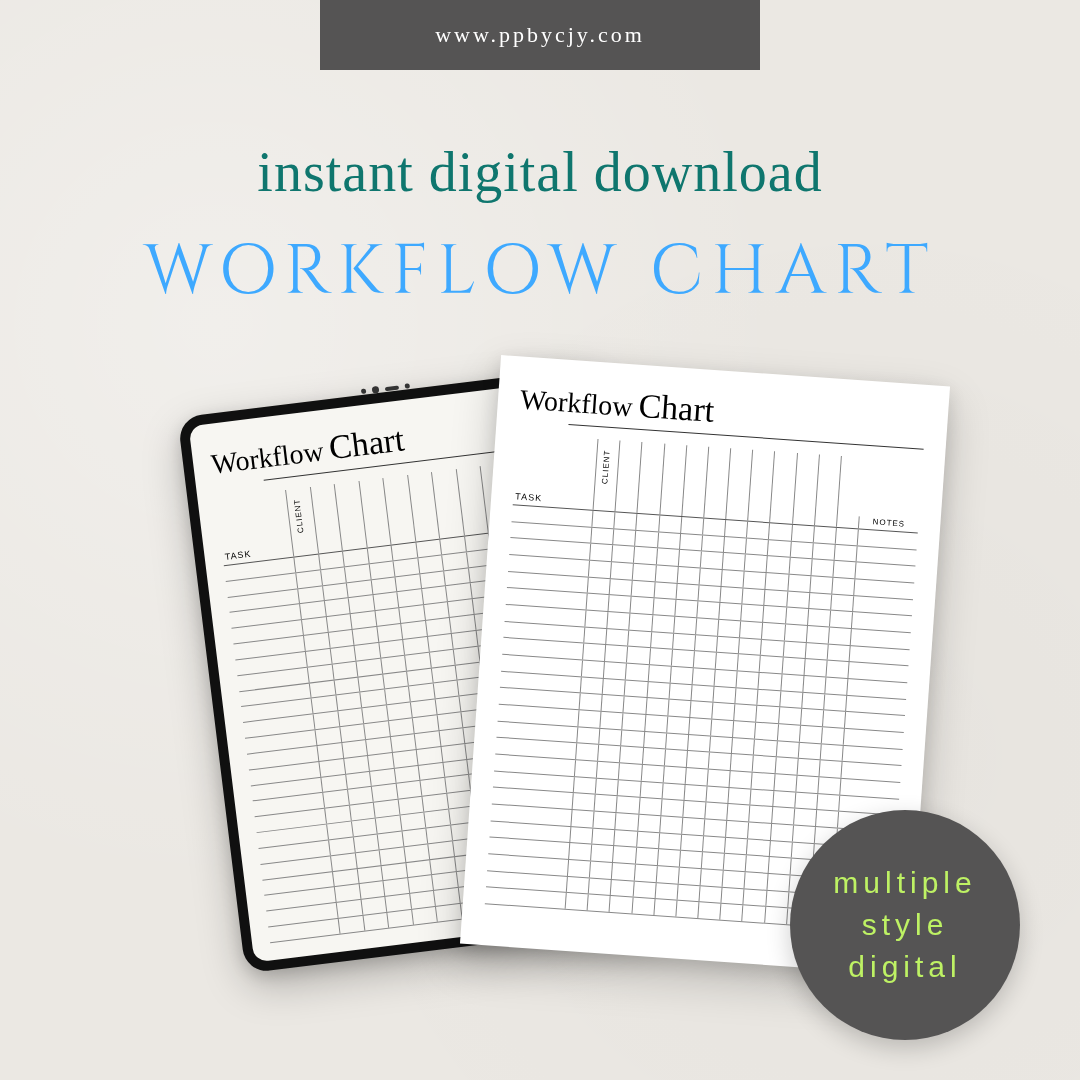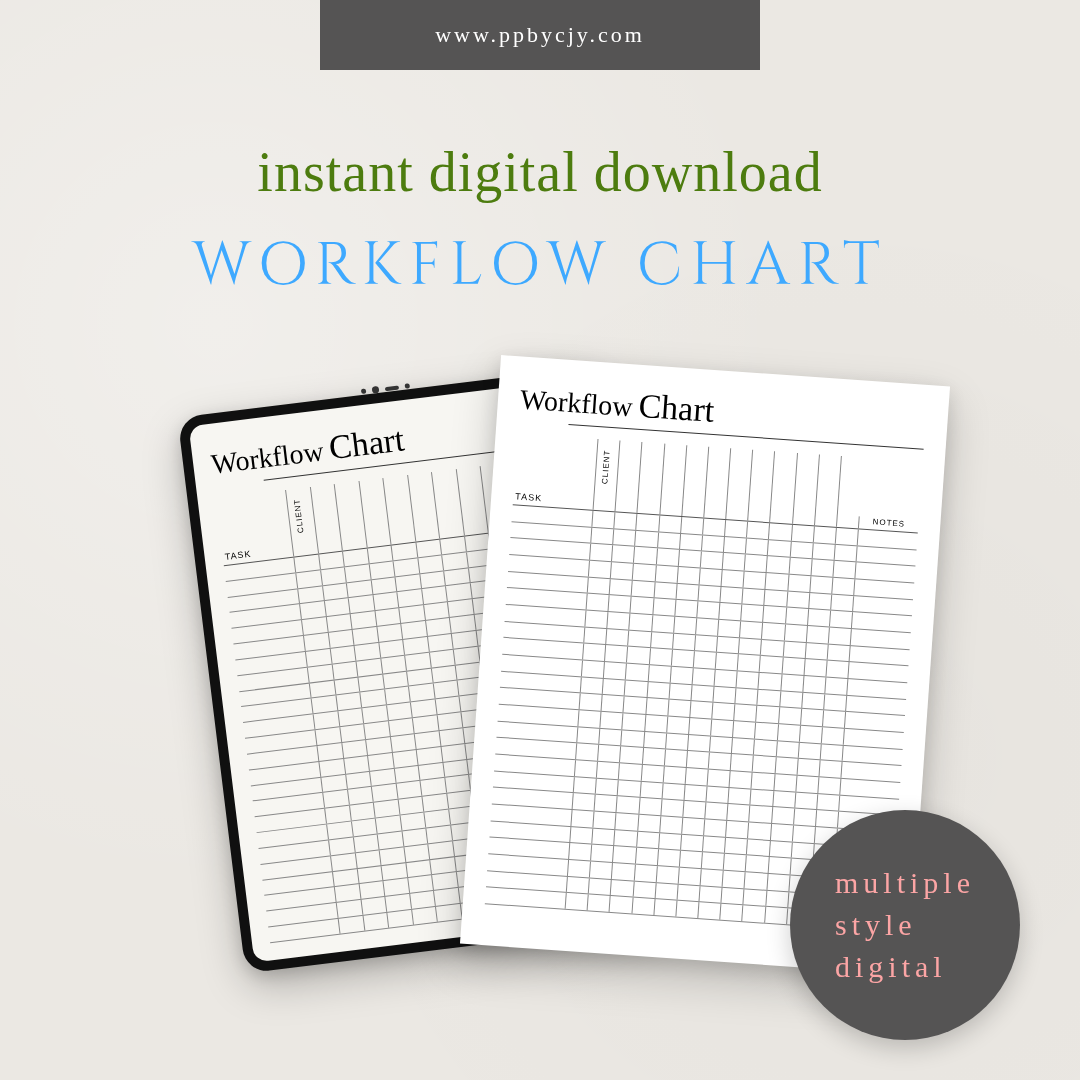--- a/index.html
+++ b/index.html
@@ -39,32 +39,32 @@
     letter-spacing: 3px;
   }
 
   .subtitle {
     position: absolute;
     top: 140px;
     width: 100%;
     text-align: center;
     font-family: 'Brush Script MT', cursive;
     font-size: 56px;
-    color: #4d7c0f;
+    color: #0f766e;
     font-weight: 300;
     letter-spacing: 1px;
   }
 
   .title {
     position: absolute;
     top: 225px;
     width: 100%;
     text-align: center;
     font-family: 'Trajan Pro', 'Cinzel', 'Times New Roman', serif;
-    font-size: 60px;
+    font-size: 70px;
     color: #3ea9ff;
     letter-spacing: 8px;
     font-weight: 400;
   }
 
   .mockup-area {
     position: absolute;
     top: 360px;
     left: 0;
     width: 100%;
@@ -227,23 +227,23 @@
     position: absolute;
     bottom: 40px;
     right: 60px;
     width: 230px;
     height: 230px;
     background: #555454;
     border-radius: 50%;
     display: flex;
     align-items: center;
     justify-content: center;
-    text-align: left;
-    color: #fca5a5;
-    font-family: Liberation Serif, serif;
+    text-align: center;
+    color: #bef264;
+    font-family: Liberation Sans, sans-serif;
     font-size: 30px;
     letter-spacing: 5px;
     line-height: 1.4;
     box-shadow: 0 8px 25px rgba(0,0,0,0.2);
     z-index: 10;
   }
 </style>
 </head>
 <body>
 

